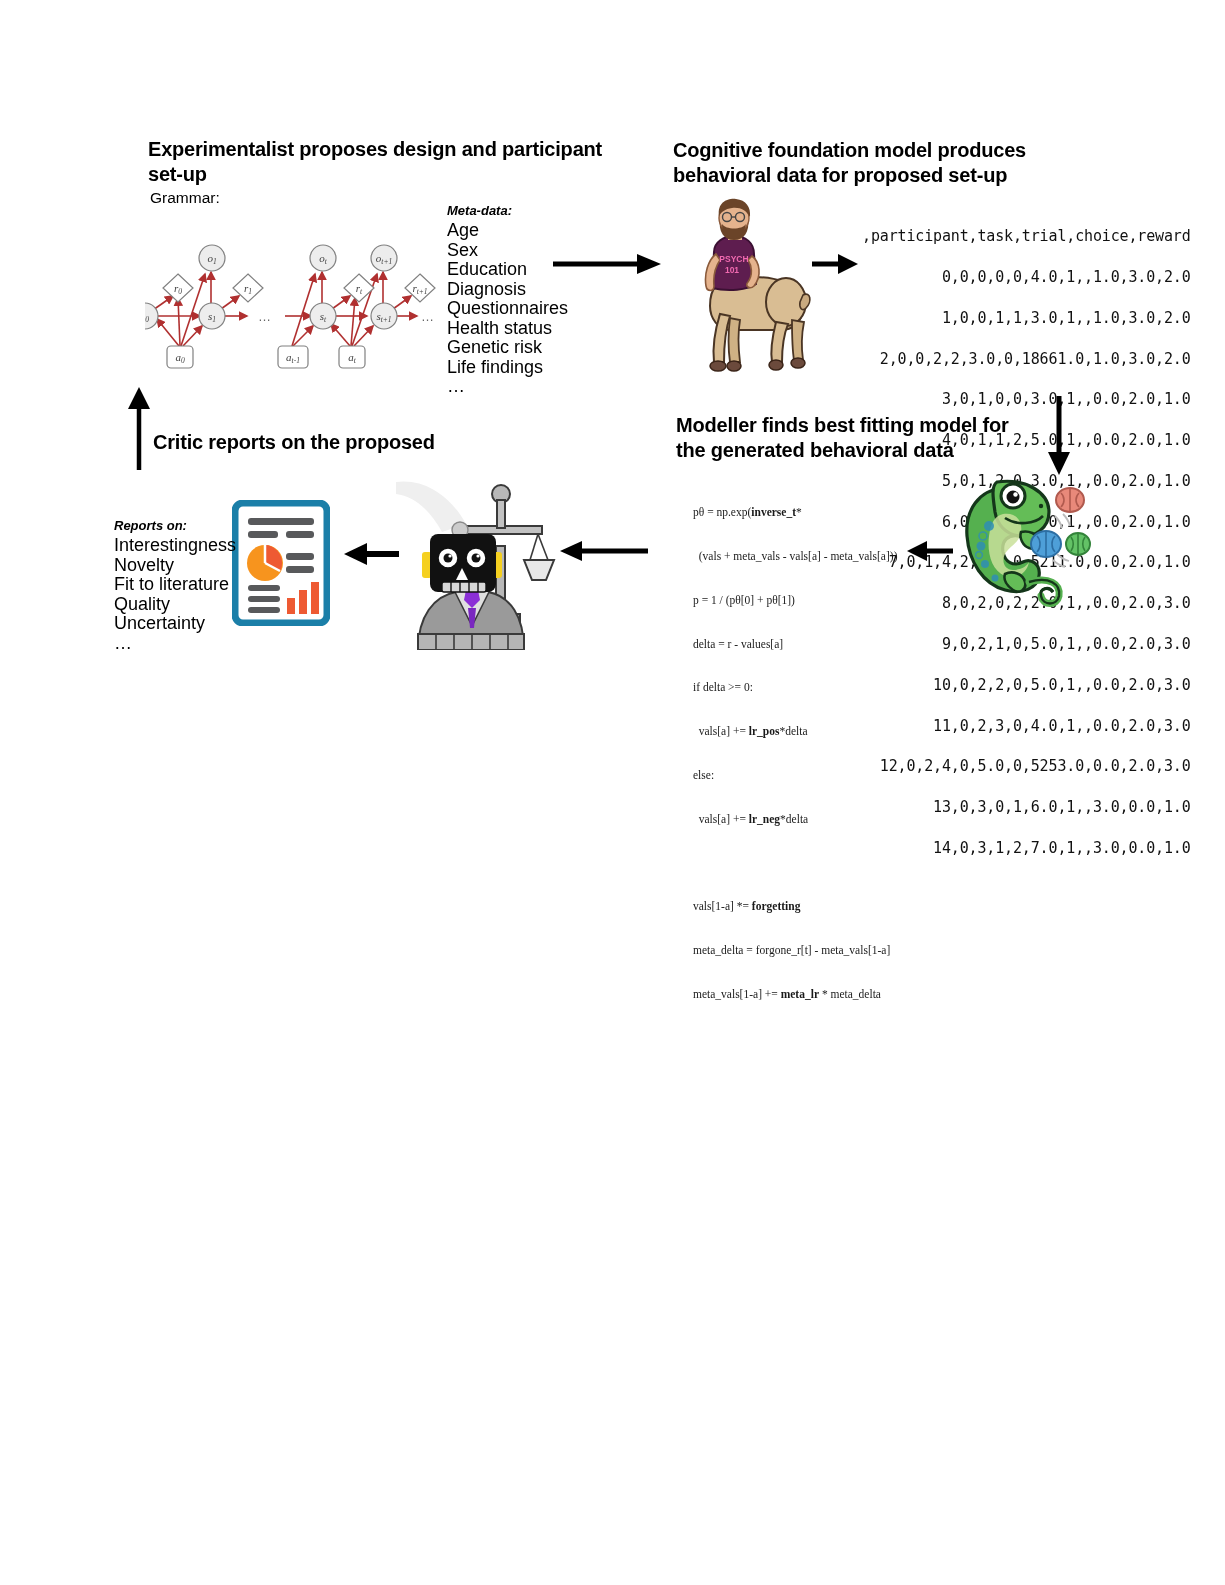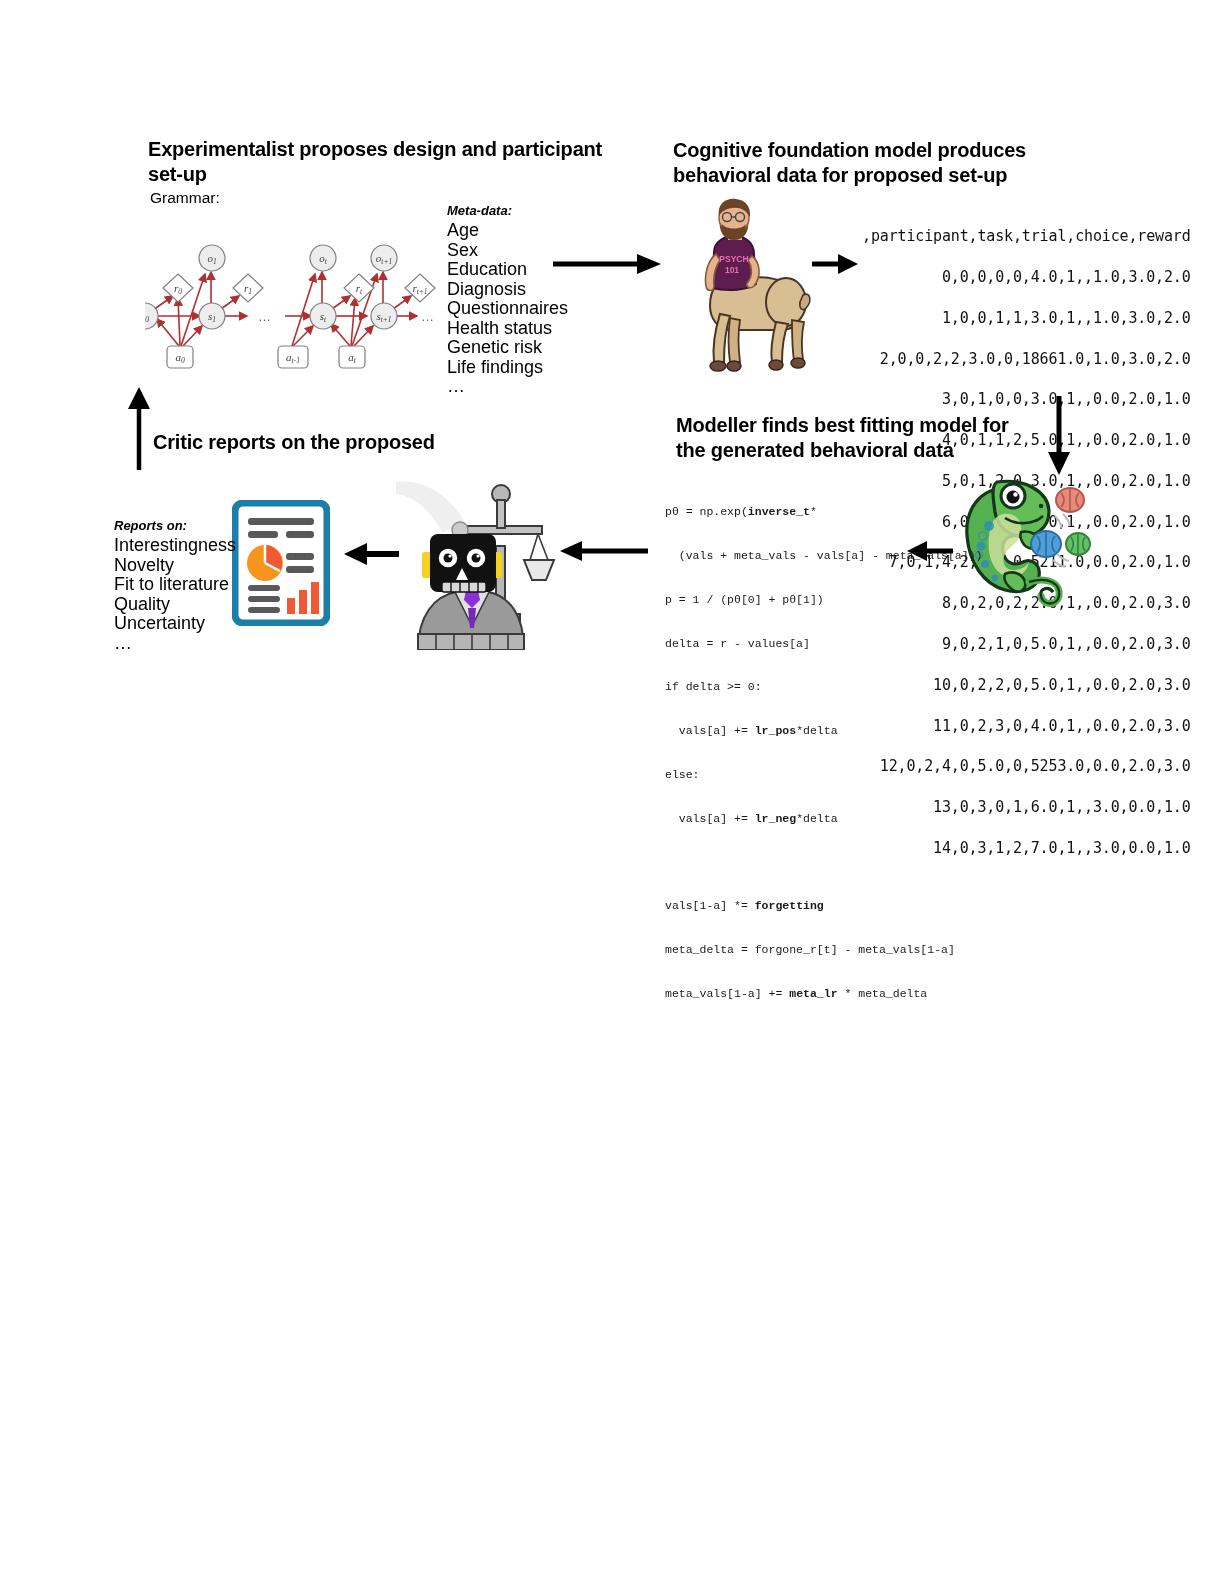--- a/index.html
+++ b/index.html
@@ -51,25 +51,26 @@
     font-size: 15px;
     line-height: 13.6px;
     white-space: pre;
     color: #111111;
     letter-spacing: -0.15px;
     text-align: right;
   }
 
   
   .code-block {
-    font-family: Liberation Mono, monospace;
+    font-family: Liberation Serif, serif;
     font-size: 11.5px;
     line-height: 14.6px;
     white-space: pre;
     color: #1a1a1a;
+    margin-left: 28px;
   }
   .code-block b { font-weight: bold; }
 
   
   .grammar { position: absolute; }
   .gm-node-label {
     font-family: "Liberation Serif", serif;
     font-style: italic;
     font-size: 11px;
     fill: #404040;

